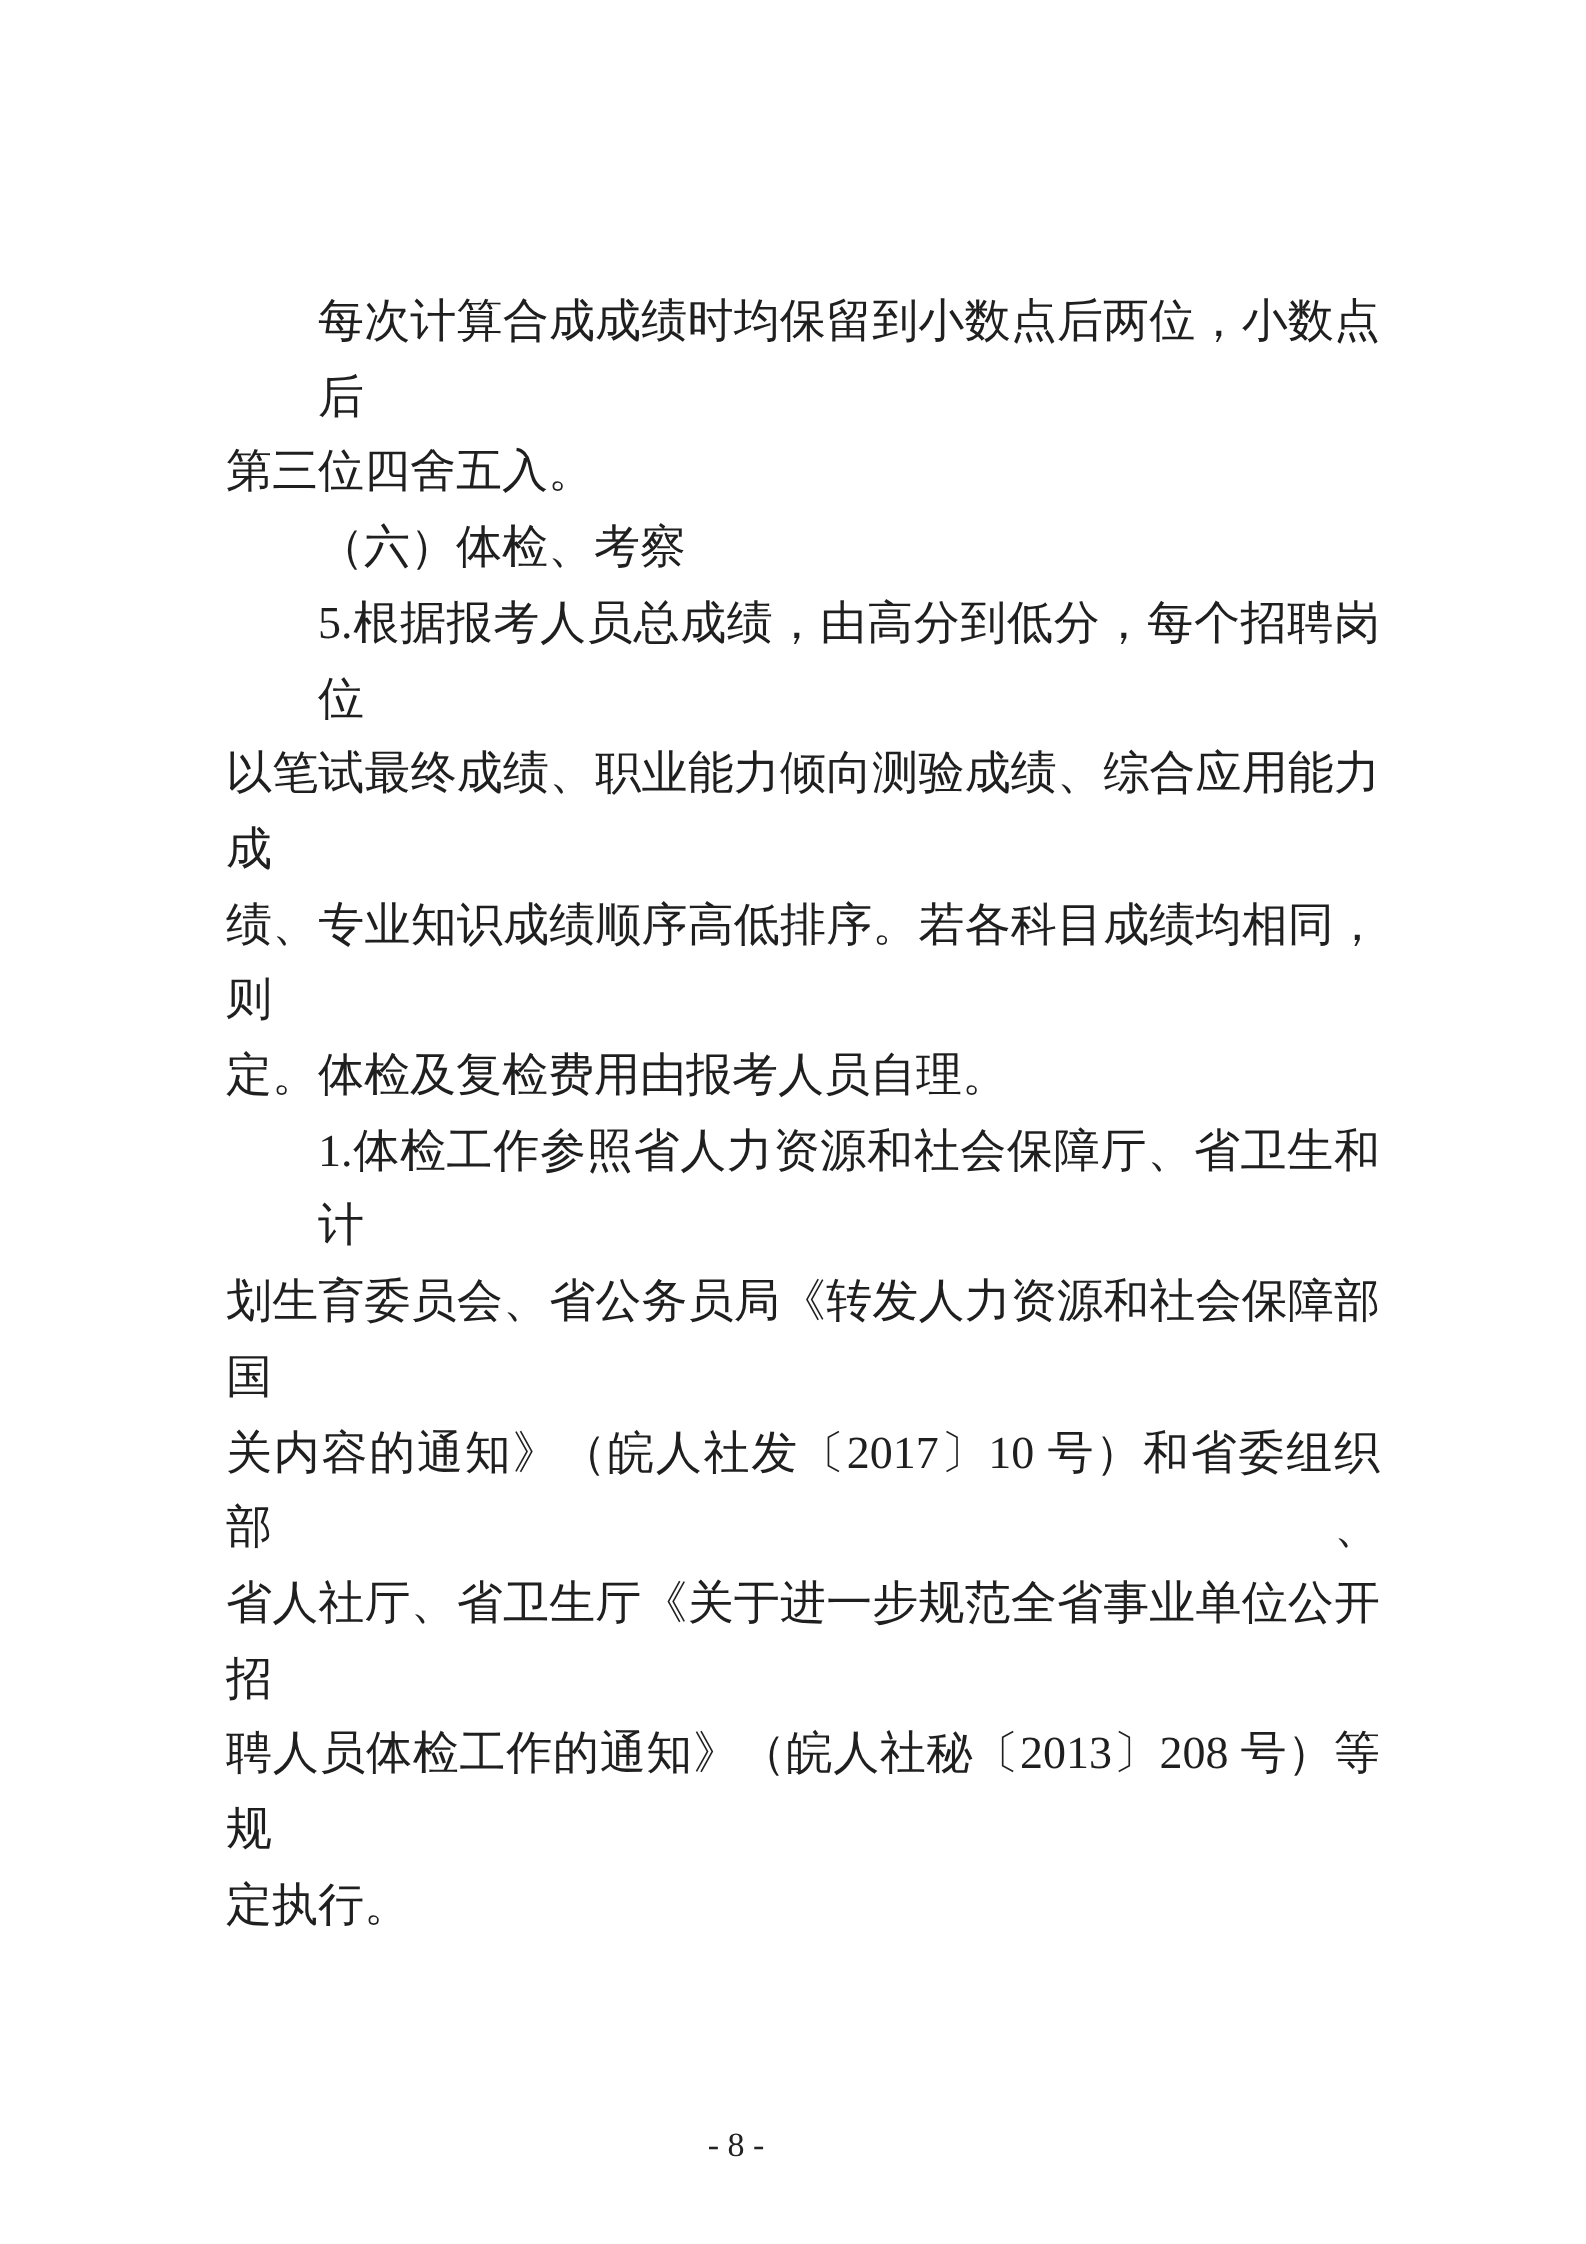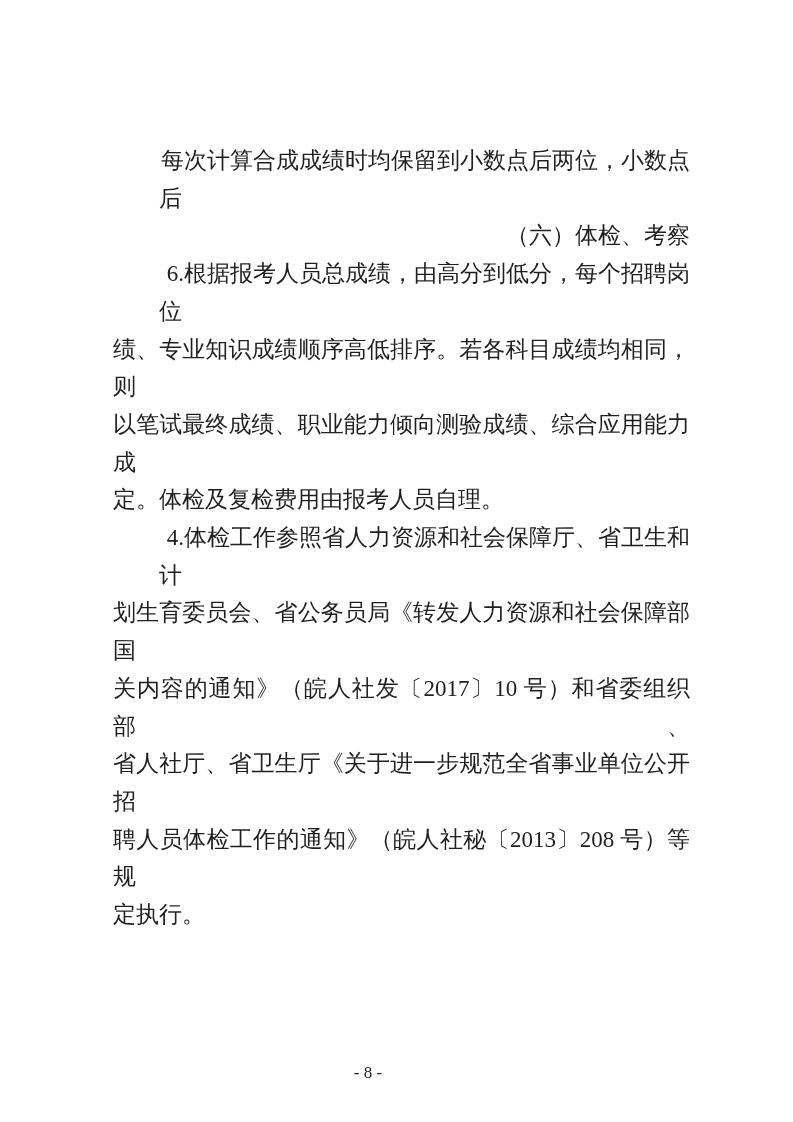--- a/index.html
+++ b/index.html
@@ -30,56 +30,57 @@
   .ln {
     min-height: 37.7px;
     text-align: left;
   }
   
   .just {
     text-align: justify;
     text-align-last: justify;
   }
   
-  .ind { padding-left: 46px; text-align: right; }
+  .ind { padding-left: 46px; }
   .ind.just { padding-left: 46px; }
   .footer {
     position: absolute;
     top: 1024px;
     left: 0;
     width: 100%;
     text-align: center;
     font-size: 17px;
     line-height: 20px;
     color: #222;
   }
 </style>
 </head>
 <body>
 
 <div class="page">
   <div class="content">
 
     <div class="para">
       <div class="ln ind just">每次计算合成成绩时均保留到小数点后两位，小数点后</div>
+      <div class="ln">第三位四舍五入。</div>
     </div>
 
     <div class="para">
       <div class="ln ind">（六）体检、考察</div>
     </div>
 
     <div class="para">
-      <div class="ln ind just">6.根据报考人员总成绩，由高分到低分，每个招聘岗位</div>
+      <div class="ln ind just">5.根据报考人员总成绩，由高分到低分，每个招聘岗位</div>
+      <div class="ln just">以笔试最终成绩、职业能力倾向测验成绩、综合应用能力成</div>
       <div class="ln just">绩、专业知识成绩顺序高低排序。若各科目成绩均相同，则</div>
-      <div class="ln just">以笔试最终成绩、职业能力倾向测验成绩、综合应用能力成</div>
       <div class="ln">定。体检及复检费用由报考人员自理。</div>
     </div>
 
     <div class="para">
-      <div class="ln ind just">4.体检工作参照省人力资源和社会保障厅、省卫生和计</div>
+      <div class="ln ind just">1.体检工作参照省人力资源和社会保障厅、省卫生和计</div>
       <div class="ln just">划生育委员会、省公务员局《转发人力资源和社会保障部 国</div>
       <div class="ln just">关内容的通知》（皖人社发〔2017〕10 号）和省委组织部、</div>
       <div class="ln just">省人社厅、省卫生厅《关于进一步规范全省事业单位公开招</div>
       <div class="ln just">聘人员体检工作的通知》（皖人社秘〔2013〕208 号）等规</div>
       <div class="ln">定执行。</div>
     </div>
 
   </div>
 
   <div class="footer">

